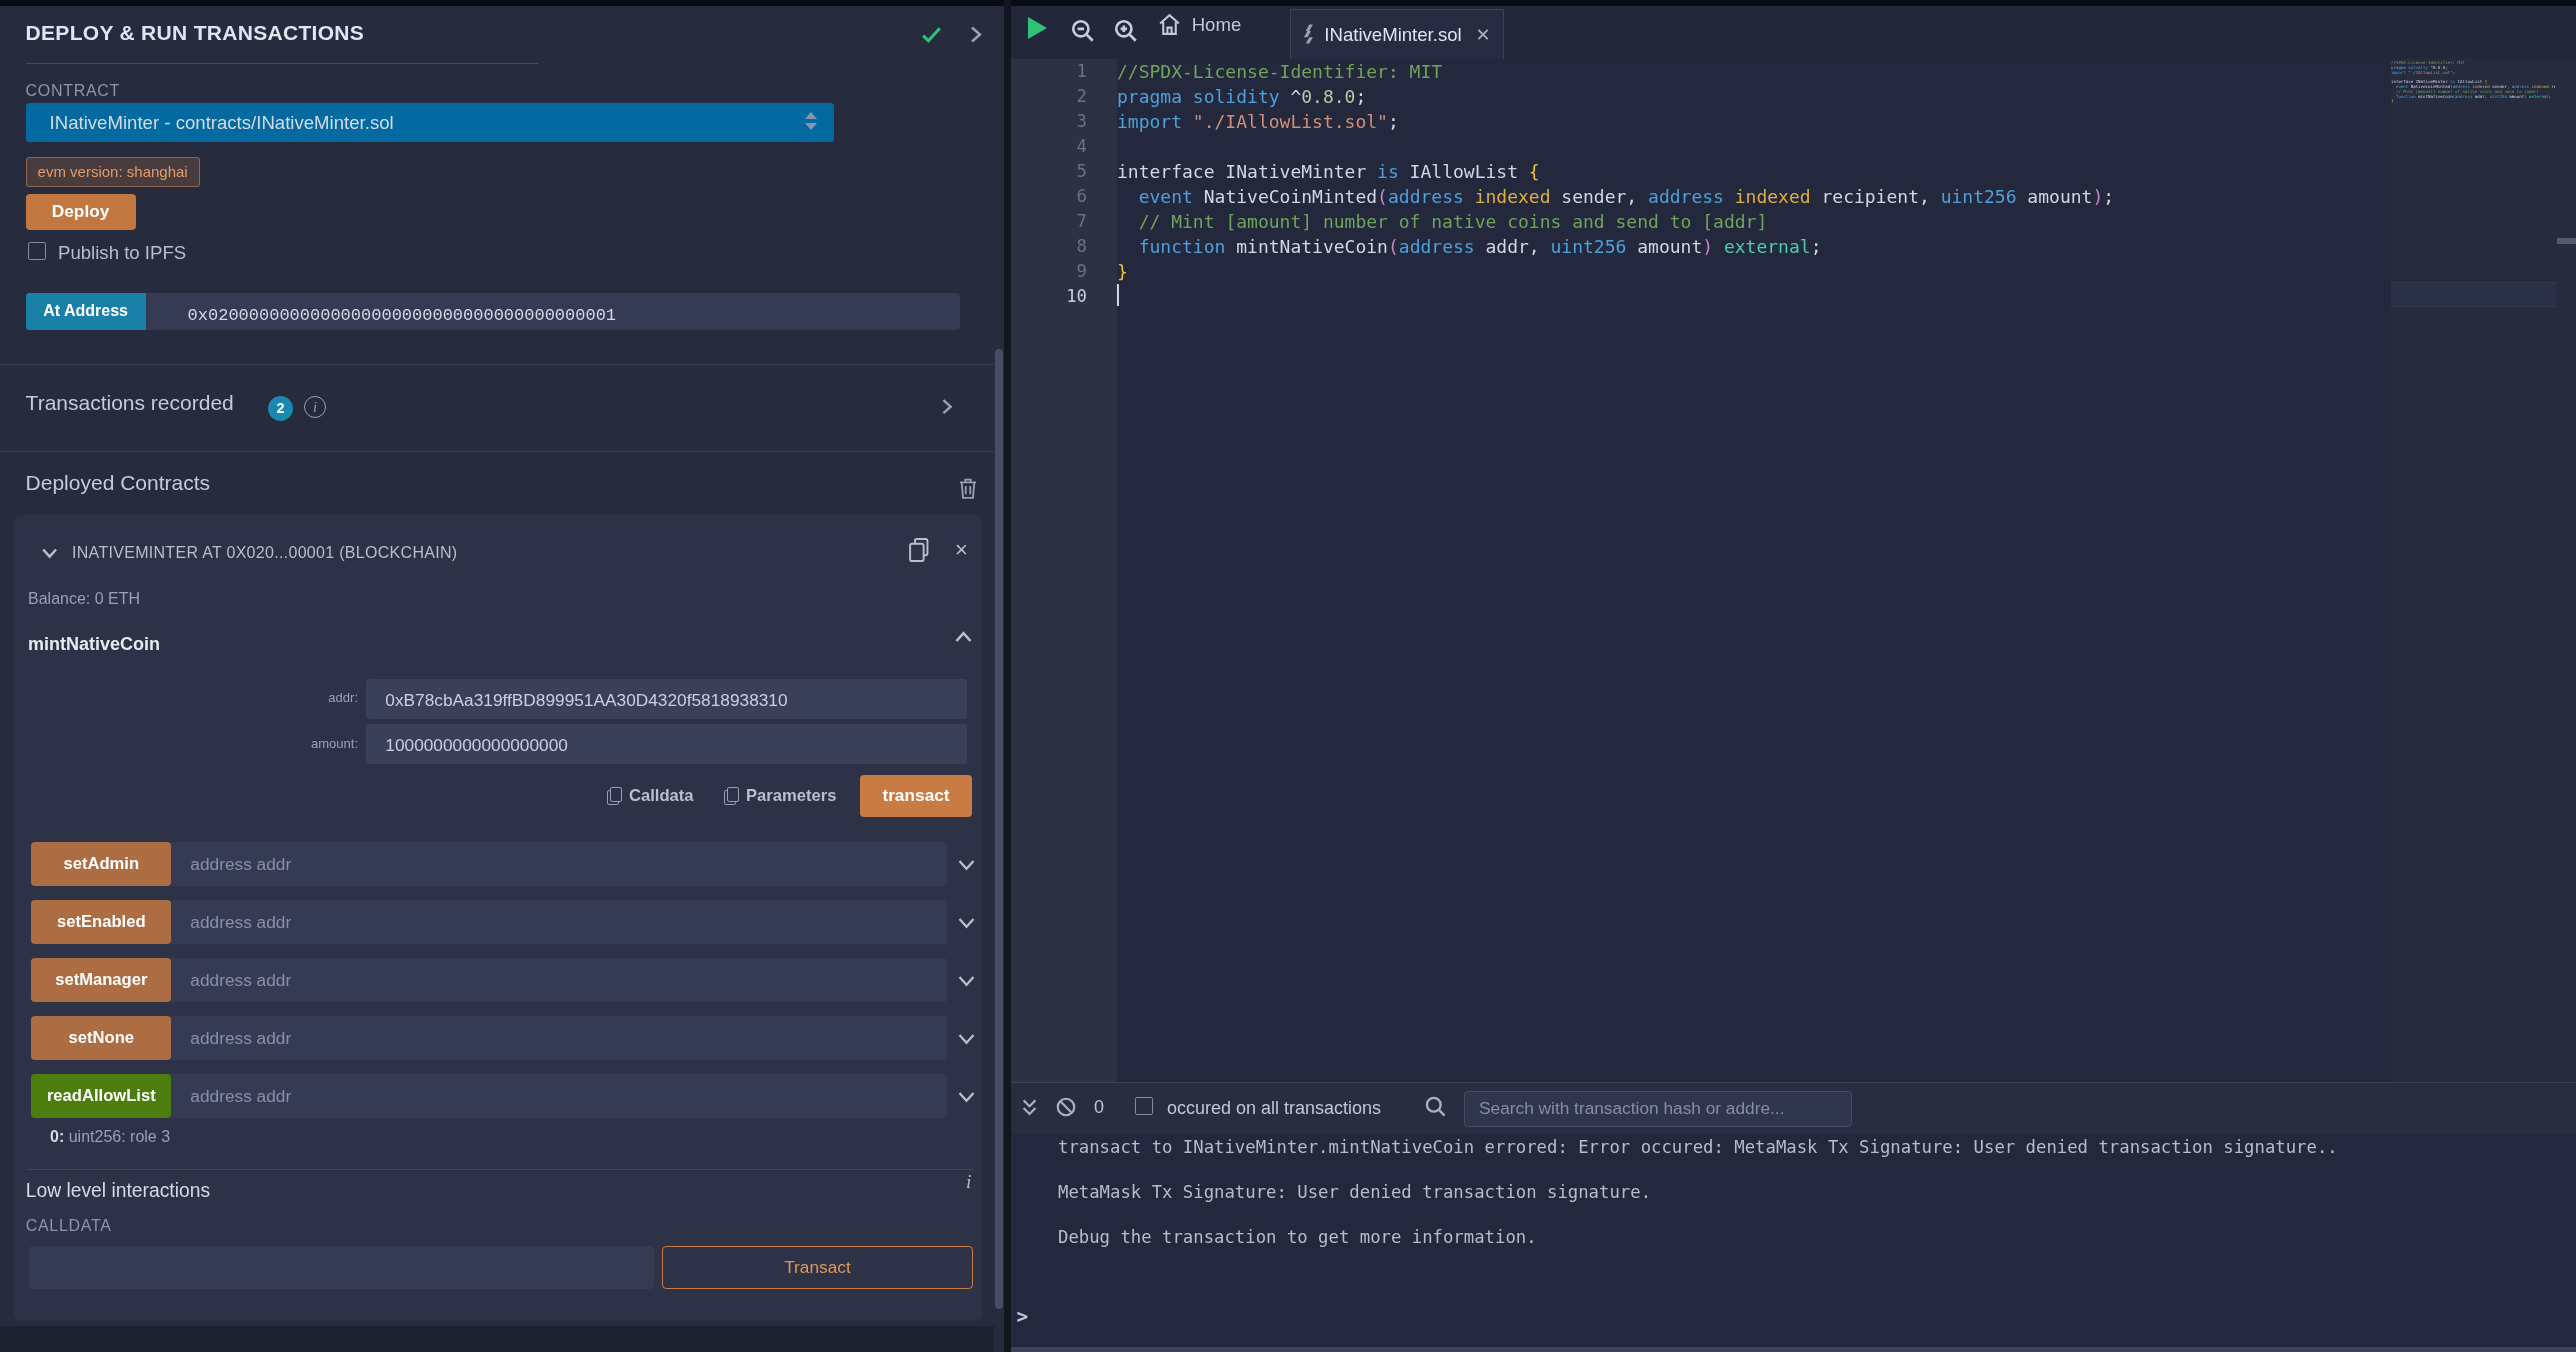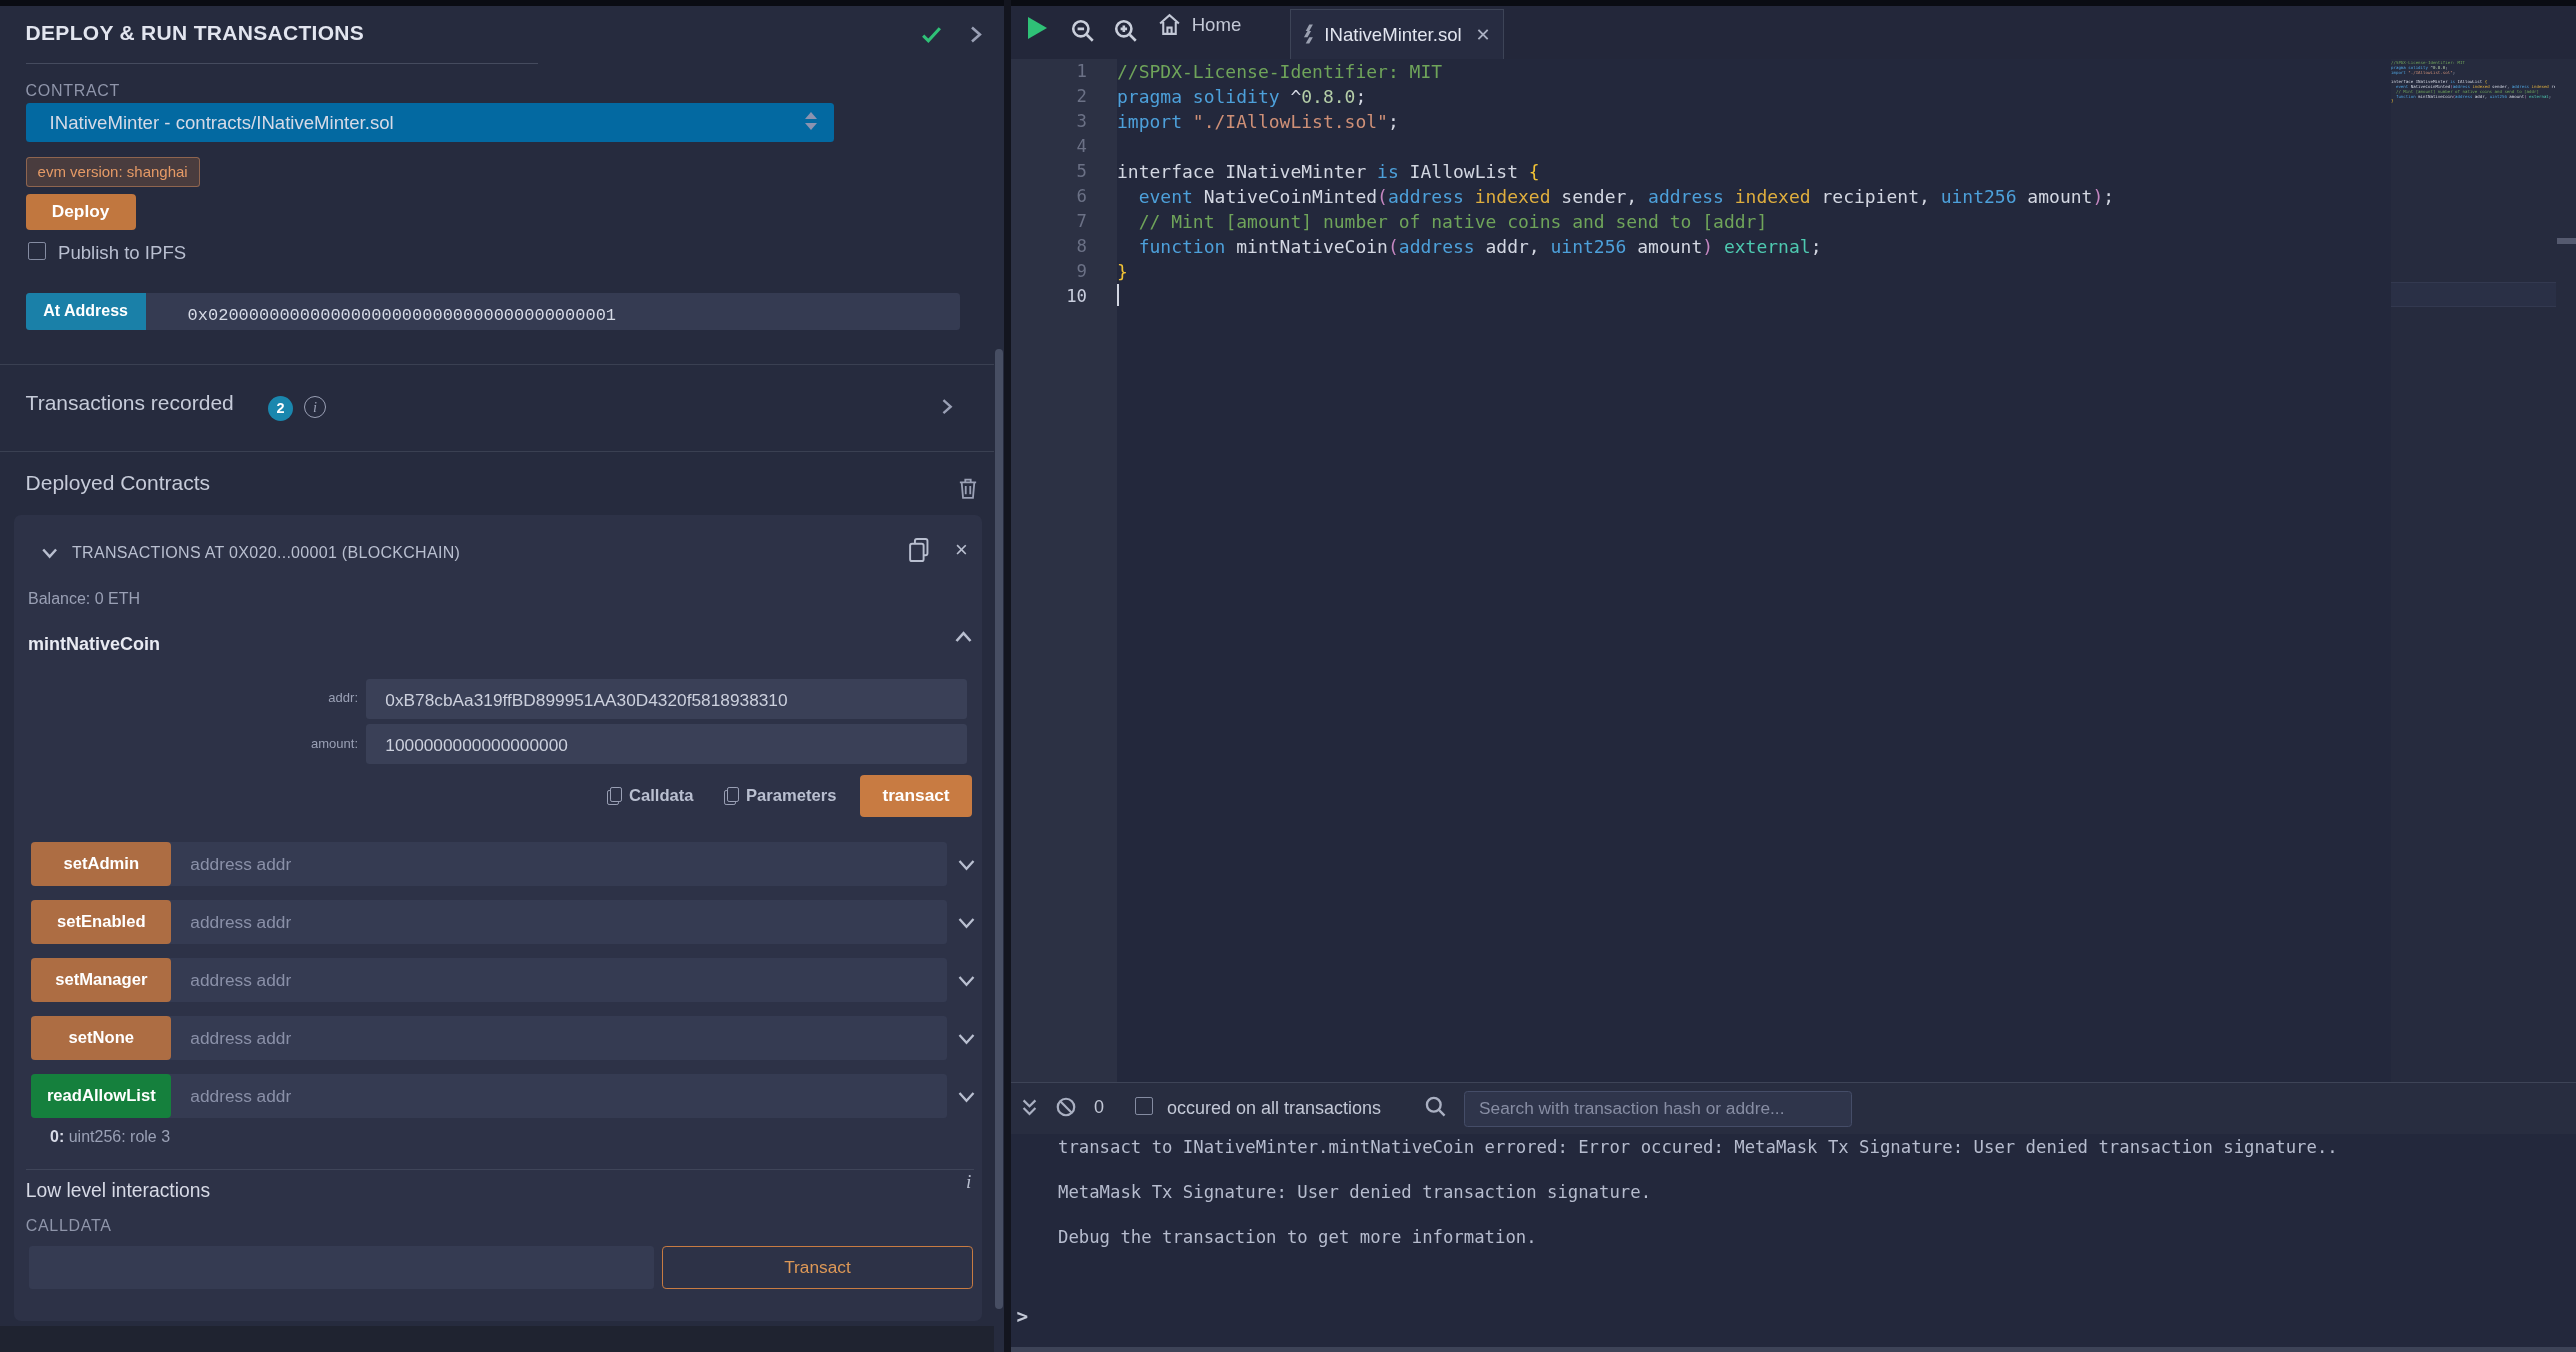--- a/index.html
+++ b/index.html
@@ -67,21 +67,21 @@
   .copy-sm:before { content:""; position:absolute; left:0; bottom:0; width:10.4px; height:13px; border:1.4px solid #9aa0b5; border-radius:2.1px; }
   .copy-sm:after { content:""; position:absolute; right:0; top:0; width:10.4px; height:13px; border:1.4px solid #9aa0b5; border-radius:2.1px; background:#2d3247; }
 
   
   #fn-rows { left:17.3px; top:327px; width:951px; }
   .fn-row { position:relative; height:44px; margin-bottom:14px; }
   .fn-row .row-bg { position:absolute; left:0; top:0; width:916px; height:44px; background:#353b52; border-radius:3.5px; }
   .fn-btn { position:absolute; left:0; top:0; width:140px; height:44px; border:none; border-radius:4.1px;
             color:#fff; font-size:16.6px; font-weight:bold; cursor:pointer; font-family:inherit; }
   .fn-btn.write { background:#ad6d43; }
-  .fn-btn.view { background:#15803d; }
+  .fn-btn.view { background:#4d7c0f; }
   .fn-ph { position:absolute; left:159px; top:12.4px; font-size:17.3px; color:#8a90a8; }
   .fn-chev { position:absolute; left:925px; top:12.4px; }
 
   #output-row { left:36px; top:613px; font-size:16px; }
   #output-row b { color:#d7dae6; }
   #output-row span { color:#9aa0b5; }
   #card-divider { left:11.7px; top:654px; width:948px; height:1.4px; background:#3f4559; }
   #lowlevel-title { left:11.7px; top:665px; font-size:19.3px; color:#d7dae6; }
   #lowlevel-i { left:952px; top:656px; font-size:19.3px; color:#b9bfd0; font-family:"Liberation Serif",serif; font-style:italic; }
   #calldata-label { left:11.7px; top:702px; }
@@ -197,21 +197,21 @@
       <path d="M3 6 h18 M9 6 V3 h6 v3 M5 6 l1.5 17 h11 L19 6 M9.5 10 v9 M14.5 10 v9"></path>
       </svg>
   </span>
 
   <section class="abs" id="card">
     <span class="abs hdr-chev">
       <svg width="19.3" height="19.3" viewBox="0 0 24 24" fill="none" stroke="#b9bfd0" stroke-width="3">
           <path d="M4 8 L12 17 L20 8"></path>
         </svg>
     </span>
-    <div class="abs" id="card-title">TRANSACTIONS AT 0X020...00001 (BLOCKCHAIN)</div>
+    <div class="abs" id="card-title">INATIVEMINTER AT 0X020...00001 (BLOCKCHAIN)</div>
     <span class="abs" id="copy-icon">
       <svg width="23.5" height="26" viewBox="0 0 24 27" fill="none" stroke="#b9bfd0" stroke-width="2">
         <rect x="2" y="7" width="14" height="18" rx="2"></rect>
           <path d="M7 7 V4 a2 2 0 0 1 2-2 h9 a2 2 0 0 1 2 2 v13 a2 2 0 0 1 -2 2 h-2"></path>
         </svg>
     </span>
     <span class="abs" id="card-close">×</span>
 
     <div class="abs" id="balance">Balance: 0 ETH</div>
 

